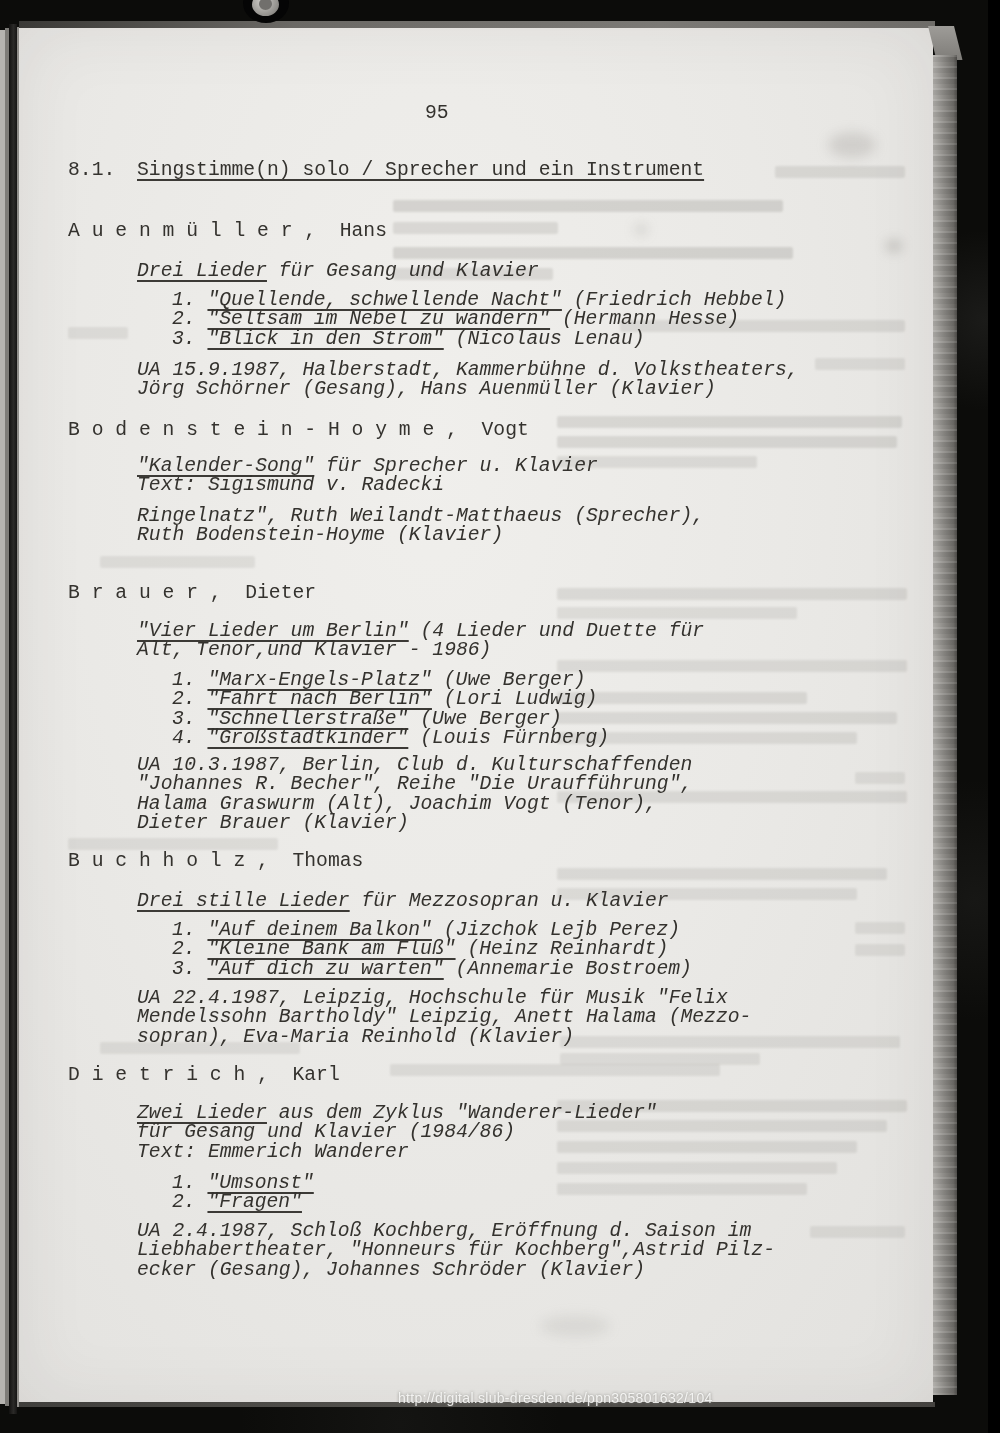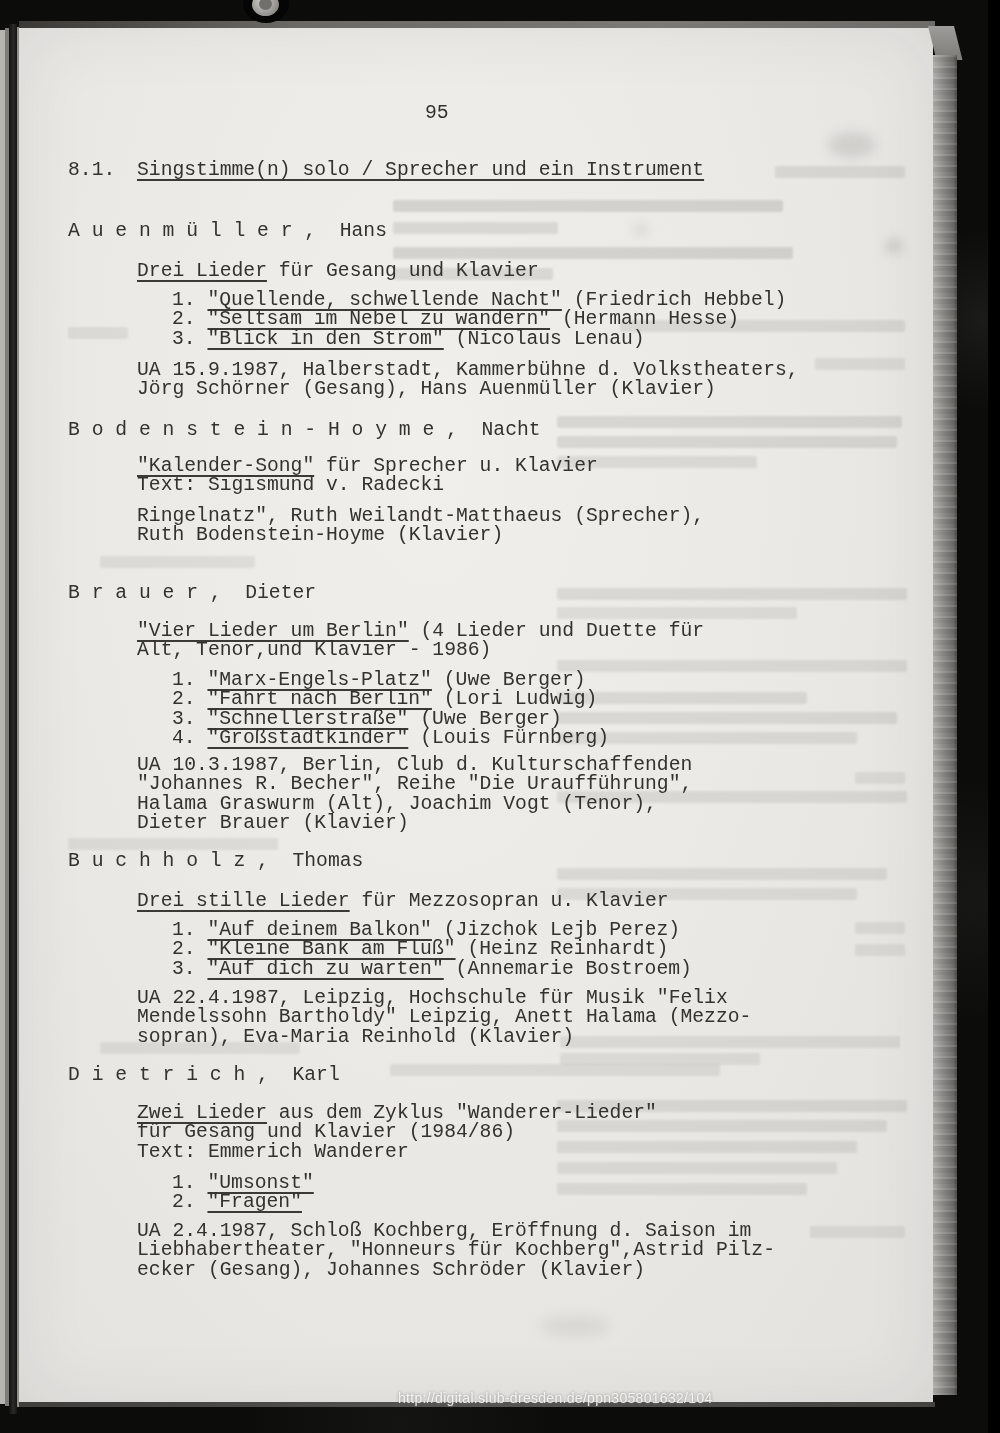--- a/index.html
+++ b/index.html
@@ -34,21 +34,21 @@
   .left-sliver2{position:absolute;left:5px;top:28px;width:4px;height:1378px;background:#7e7c78;}
   .left-dark{position:absolute;left:9px;top:24px;width:8px;height:1390px;
     background:linear-gradient(to right,#121110,#2b2a28 55%,#161514);}
   .left-hl{position:absolute;left:17px;top:27px;width:2px;height:1380px;background:#8f8d89;}
   .stud-outer{position:absolute;left:243px;top:-17px;width:46px;height:40px;border-radius:50%;background:#050505;}
   .stud-inner{position:absolute;left:252px;top:-7px;width:27px;height:23px;border-radius:50%;
     background:radial-gradient(circle at 40% 35%, #d2d0cc, #908e8a 70%, #5e5c59);}
   .stud-hole{position:absolute;left:259px;top:-2px;width:13px;height:12px;border-radius:50%;background:#716f6c;}
 
   .txt{position:absolute;color:#34322e;font-size:19.7px;line-height:19.4px;white-space:pre;}
-  .line{white-space:pre;}
+  .line{white-space:pre;font-style:italic;}
   .u{text-decoration:underline;text-decoration-thickness:1.7px;text-underline-offset:4px;text-decoration-color:#3c3a36;}
   .ghost{position:absolute;height:12px;background:#6e6c66;filter:blur(1.3px);border-radius:2px;}
   .smudge{position:absolute;border-radius:50%;filter:blur(6px);}
   .watermark{
     position:absolute;left:398px;top:1390px;z-index:9;
     font-family:"Liberation Sans", sans-serif;font-size:14px;letter-spacing:0.3px;
     color:rgba(253,253,251,0.85);text-shadow:0 0 3px rgba(125,125,120,0.95);
   }
 </style>
 </head>
@@ -111,21 +111,21 @@
       <div class="ghost" style="left: 557px; top: 1100px; width: 350px; opacity: 0.15;"></div>
       <div class="ghost" style="left: 557px; top: 1120px; width: 330px; opacity: 0.14;"></div>
       <div class="ghost" style="left: 557px; top: 1141px; width: 300px; opacity: 0.14;"></div>
       <div class="ghost" style="left: 557px; top: 1162px; width: 280px; opacity: 0.13;"></div>
       <div class="ghost" style="left: 557px; top: 1183px; width: 250px; opacity: 0.13;"></div>
       <div class="ghost" style="left: 810px; top: 1226px; width: 95px; opacity: 0.12;"></div>
       <div class="txt" style="left: 68px; top: 222px;">A u e n m ü l l e r ,  Hans</div>
       <div class="txt" style="left: 137px; top: 262px;"><div class="line"><span class="u">Drei Lieder</span><span> für Gesang und Klavier</span></div></div>
       <div class="txt" style="left: 172px; top: 291px;"><div class="line"><span>1. </span><span class="u">"Quellende, schwellende Nacht"</span><span> (Friedrich Hebbel)</span></div><div class="line"><span>2. </span><span class="u">"Seltsam im Nebel zu wandern"</span><span> (Hermann Hesse)</span></div><div class="line"><span>3. </span><span class="u">"Blick in den Strom"</span><span> (Nicolaus Lenau)</span></div></div>
       <div class="txt" style="left: 137px; top: 361px;"><div class="line"><span>UA 15.9.1987, Halberstadt, Kammerbühne d. Volkstheaters,</span></div><div class="line"><span>Jörg Schörner (Gesang), Hans Auenmüller (Klavier)</span></div></div>
-      <div class="txt" style="left: 68px; top: 421px;">B o d e n s t e i n - H o y m e ,  Nacht</div>
+      <div class="txt" style="left: 68px; top: 421px;">B o d e n s t e i n - H o y m e ,  Vogt</div>
       <div class="txt" style="left: 137px; top: 457px;"><div class="line"><span class="u">"Kalender-Song"</span><span> für Sprecher u. Klavier</span></div><div class="line"><span>Text: Sigismund v. Radecki</span></div></div>
       <div class="txt" style="left: 137px; top: 507px;"><div class="line"><span>Ringelnatz", Ruth Weilandt-Matthaeus (Sprecher),</span></div><div class="line"><span>Ruth Bodenstein-Hoyme (Klavier)</span></div></div>
       <div class="txt" style="left: 68px; top: 584px;">B r a u e r ,  Dieter</div>
       <div class="txt" style="left: 137px; top: 622px;"><div class="line"><span class="u">"Vier Lieder um Berlin"</span><span> (4 Lieder und Duette für</span></div><div class="line"><span>Alt, Tenor,und Klavier - 1986)</span></div></div>
       <div class="txt" style="left: 172px; top: 671px;"><div class="line"><span>1. </span><span class="u">"Marx-Engels-Platz"</span><span> (Uwe Berger)</span></div><div class="line"><span>2. </span><span class="u">"Fahrt nach Berlin"</span><span> (Lori Ludwig)</span></div><div class="line"><span>3. </span><span class="u">"Schnellerstraße"</span><span> (Uwe Berger)</span></div><div class="line"><span>4. </span><span class="u">"Großstadtkinder"</span><span> (Louis Fürnberg)</span></div></div>
       <div class="txt" style="left: 137px; top: 756px;"><div class="line"><span>UA 10.3.1987, Berlin, Club d. Kulturschaffenden</span></div><div class="line"><span>"Johannes R. Becher", Reihe "Die Uraufführung",</span></div><div class="line"><span>Halama Graswurm (Alt), Joachim Vogt (Tenor),</span></div><div class="line"><span>Dieter Brauer (Klavier)</span></div></div>
       <div class="txt" style="left: 68px; top: 852px;">B u c h h o l z ,  Thomas</div>
       <div class="txt" style="left: 137px; top: 892px;"><div class="line"><span class="u">Drei stille Lieder</span><span> für Mezzosopran u. Klavier</span></div></div>
       <div class="txt" style="left: 172px; top: 921px;"><div class="line"><span>1. </span><span class="u">"Auf deinem Balkon"</span><span> (Jizchok Lejb Perez)</span></div><div class="line"><span>2. </span><span class="u">"Kleine Bank am Fluß"</span><span> (Heinz Reinhardt)</span></div><div class="line"><span>3. </span><span class="u">"Auf dich zu warten"</span><span> (Annemarie Bostroem)</span></div></div>
       <div class="txt" style="left: 137px; top: 989px;"><div class="line"><span>UA 22.4.1987, Leipzig, Hochschule für Musik "Felix</span></div><div class="line"><span>Mendelssohn Bartholdy" Leipzig, Anett Halama (Mezzo-</span></div><div class="line"><span>sopran), Eva-Maria Reinhold (Klavier)</span></div></div>

